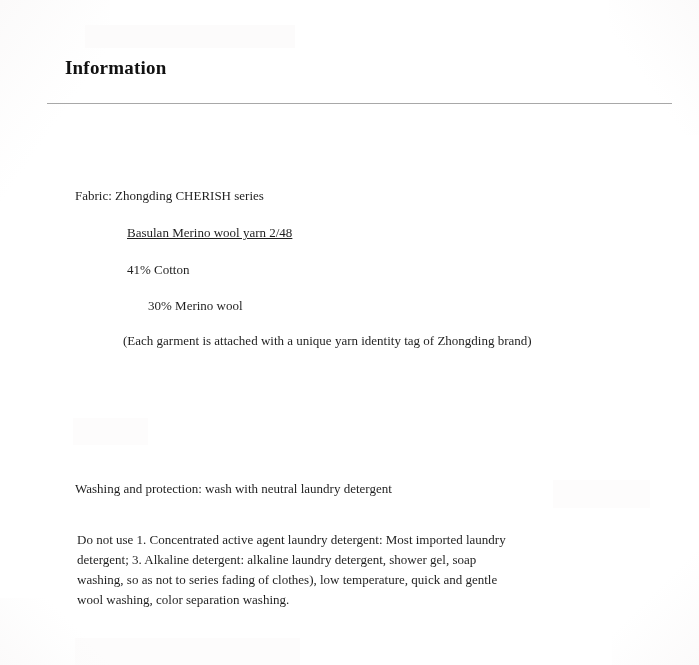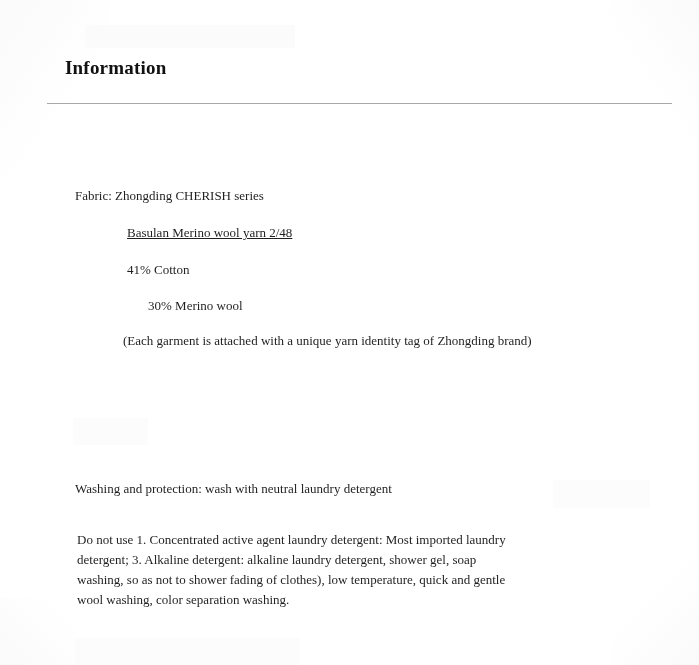--- a/index.html
+++ b/index.html
@@ -89,17 +89,17 @@
   <div class="txt fabric-d0">Basulan Merino wool yarn 2/48</div>
   <div class="txt fabric-d1">41% Cotton</div>
   <div class="txt fabric-d2">30% Merino wool</div>
   <div class="txt washing-head">Washing and protection: wash with neutral laundry detergent</div>
 
   <div class="txt fabric-note">(Each garment is attached with a unique yarn identity tag of Zhongding brand)</div>
 
   <div class="care-block">
     <div class="care-line">Do not use 1. Concentrated active agent laundry detergent: Most imported laundry</div>
     <div class="care-line">detergent; 3. Alkaline detergent: alkaline laundry detergent, shower gel, soap</div>
-    <div class="care-line">washing, so as not to shower fading of clothes), low temperature, quick and gentle</div>
+    <div class="care-line">washing, so as not to series fading of clothes), low temperature, quick and gentle</div>
     <div class="care-line">wool washing, color separation washing.</div>
   </div>
 
 </div>
 
 </body></html>

